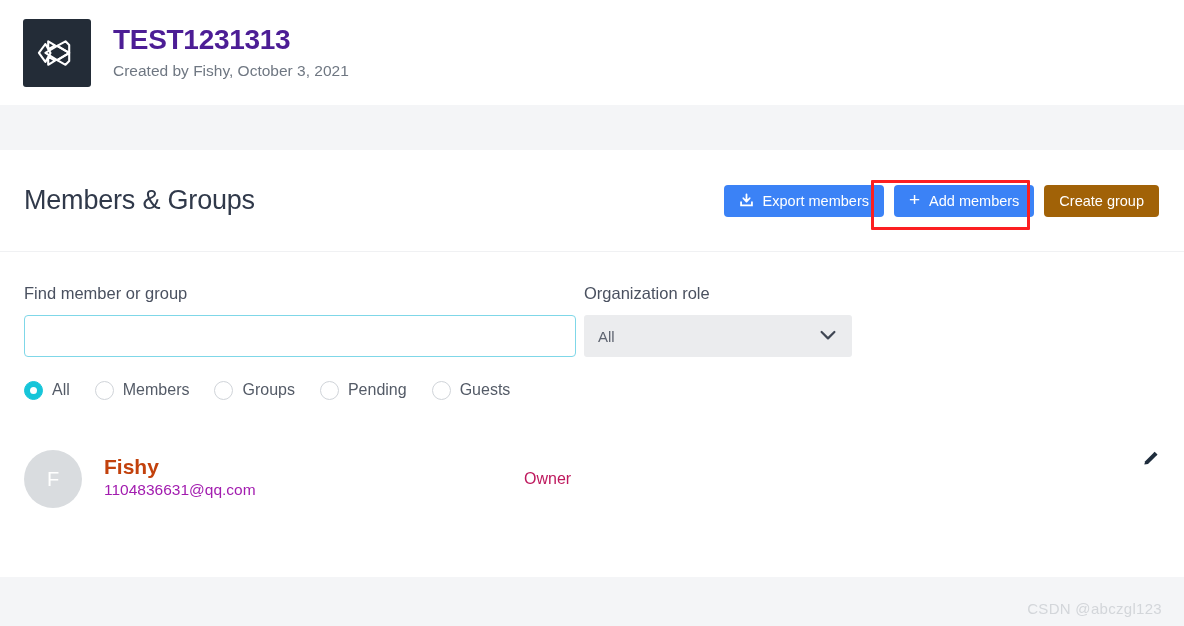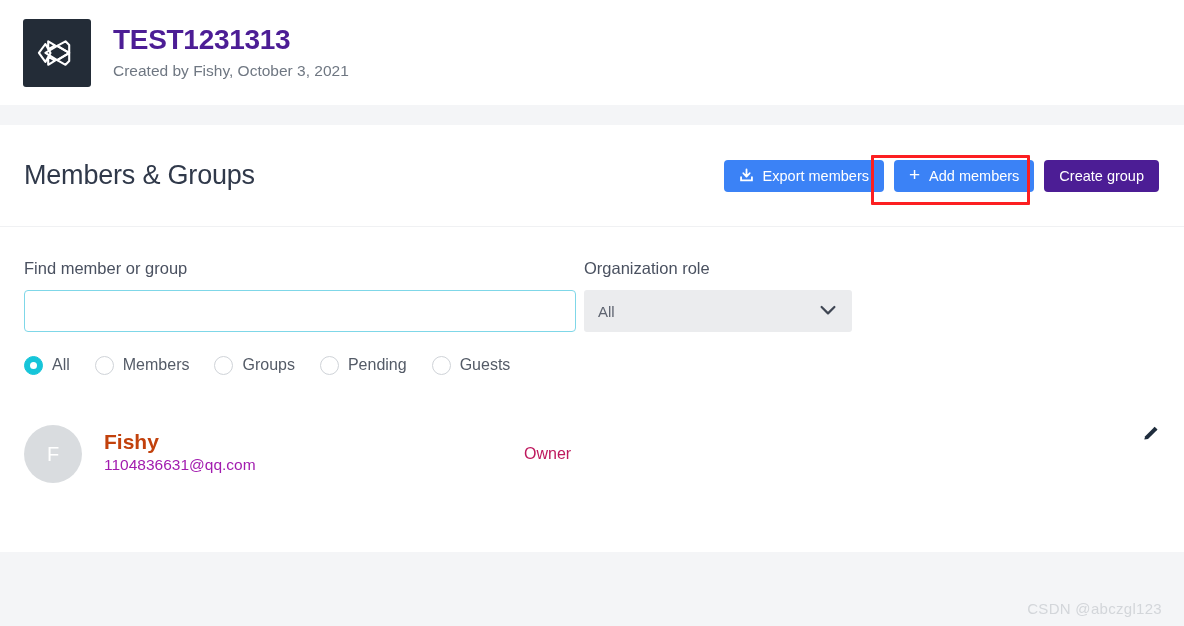--- a/index.html
+++ b/index.html
@@ -60,21 +60,21 @@
     position: absolute;
     left: 0; top: 105px;
     width: 1184px;
     height: 28px;
     background: #f4f5f7;
   }
 
   
   .card {
     position: absolute;
-    left: 0; top: 125px;
+    left: 0; top: 150px;
     width: 1184px;
     height: 427px;
     background: #ffffff;
   }
 
   .card-header {
     position: relative;
     height: 102px;
     border-bottom: 1px solid #f0f1f3;
     display: flex;
@@ -101,21 +101,21 @@
     color: #ffffff;
     height: 32px;
     padding: 0 15px;
     display: inline-flex;
     align-items: center;
     gap: 9px;
     cursor: pointer;
     white-space: nowrap;
   }
   .btn-cyan { background: #3b82f6; }
-  .btn-green { background: #4c1d95; }
+  .btn-green { background: #a16207; }
   .btn .glyph {
     display: inline-flex;
     align-items: center;
     justify-content: center;
   }
   .plus-glyph {
     font-size: 19px;
     line-height: 1;
     font-weight: 400;
     margin-top: -2px;

